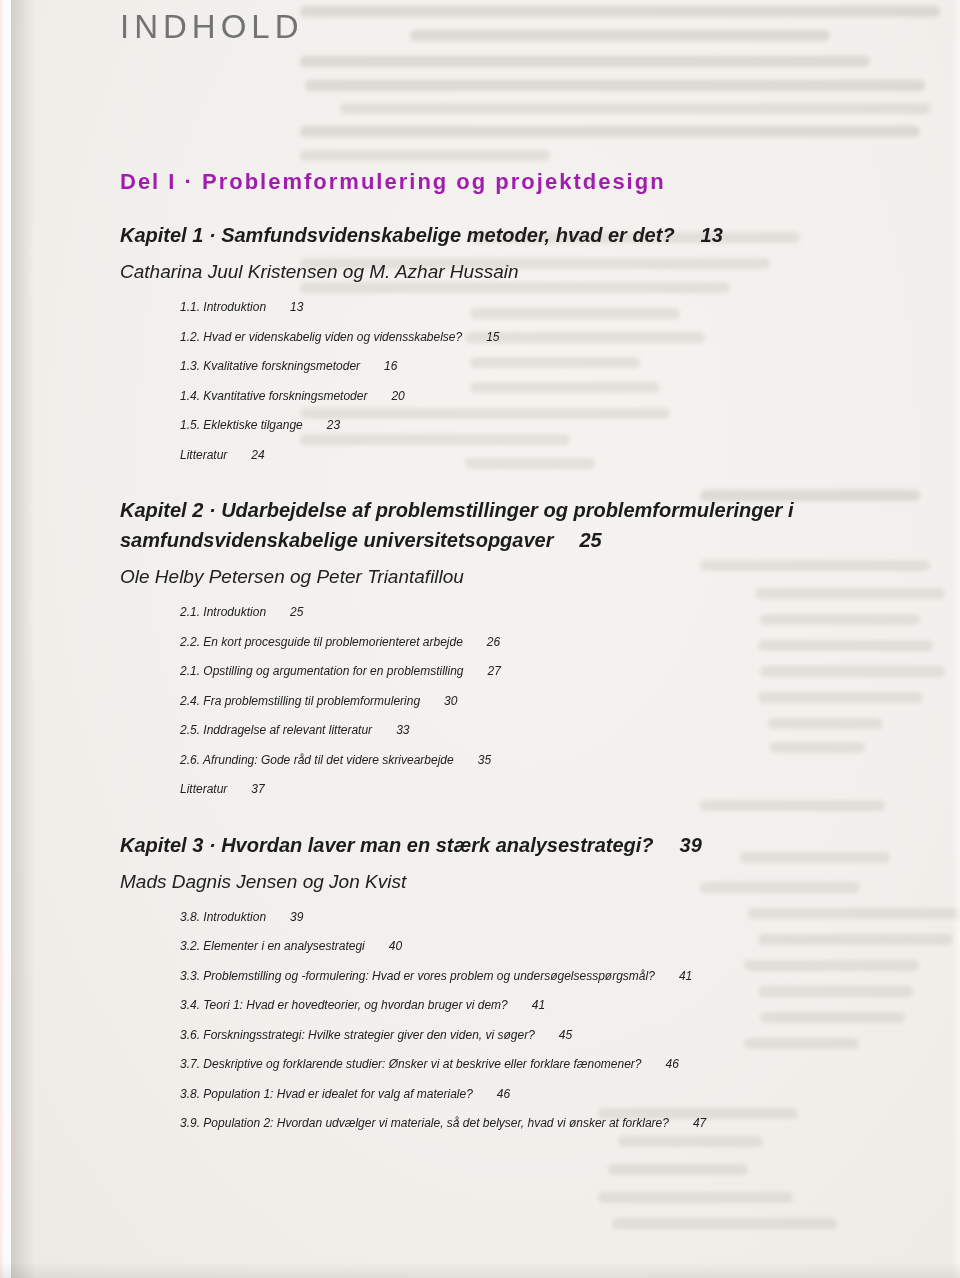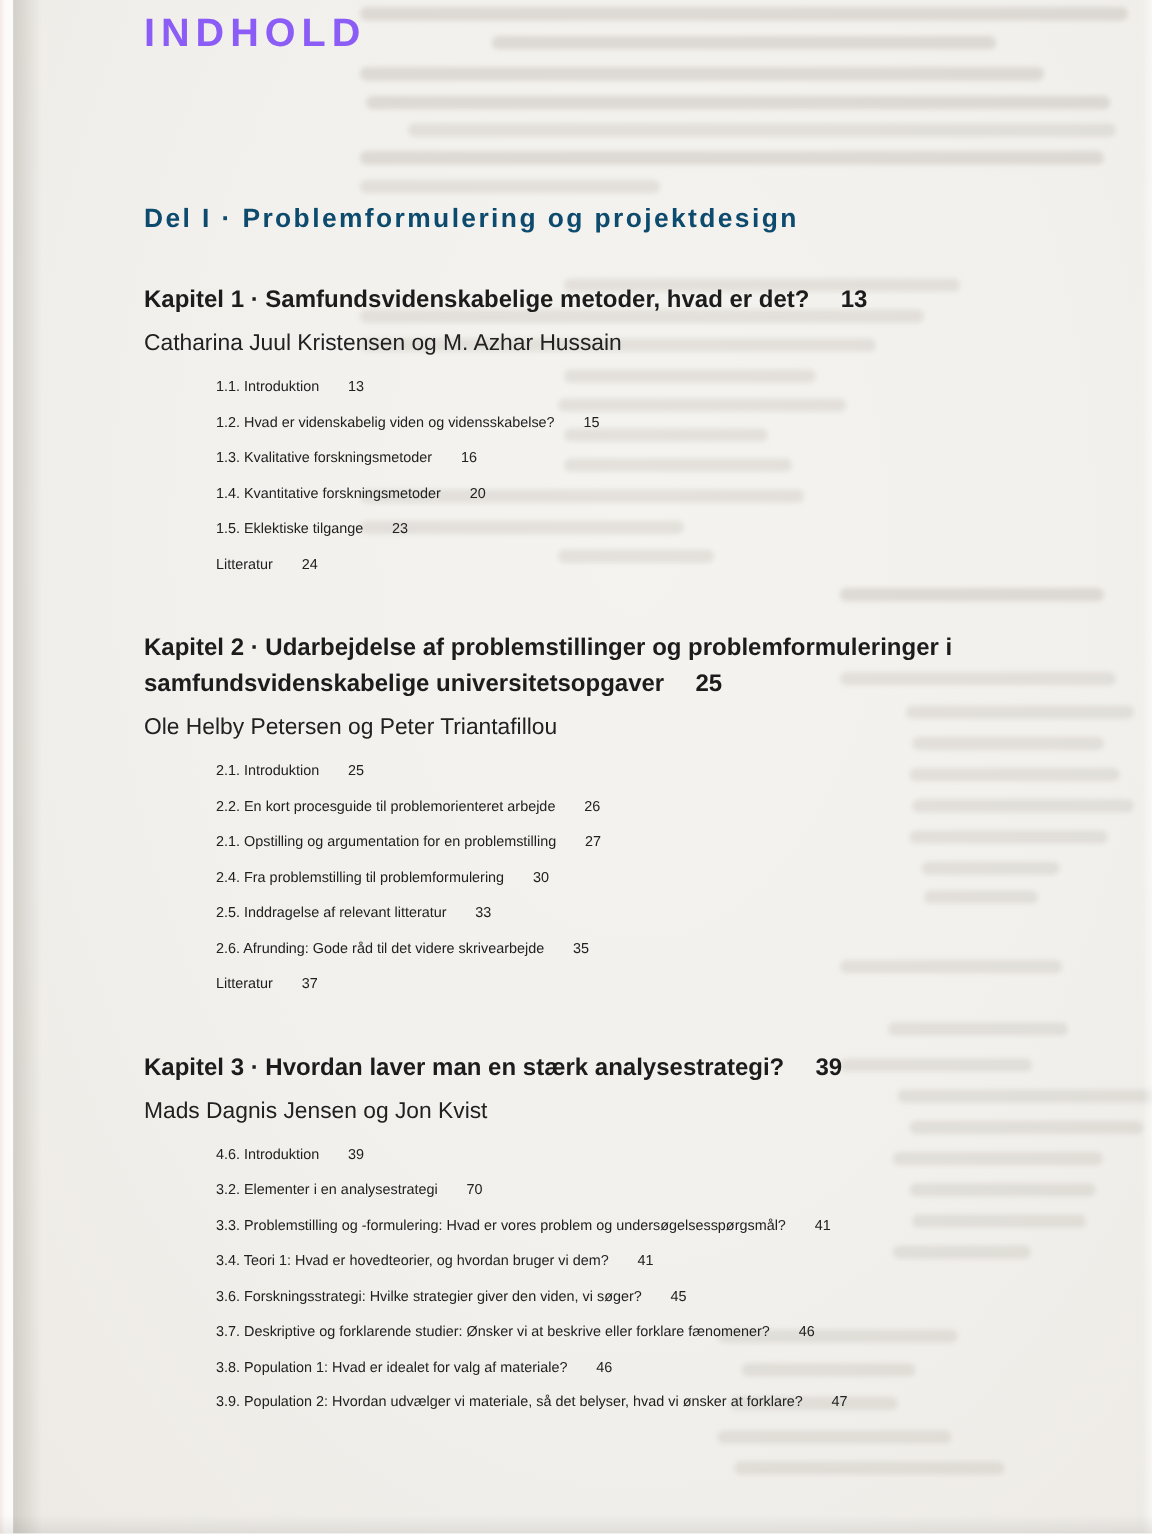--- a/index.html
+++ b/index.html
@@ -52,33 +52,33 @@
     position: absolute;
     left: 120px;
     top: 0;
     width: 756px;
     z-index: 2;
   }
   h1.doc-title {
     margin: 8px 0 0 0;
     font-size: 33px;
     line-height: 38px;
-    font-weight: 700;
+    font-weight: 400;
     letter-spacing: 5px;
-    color: #8b5cf6;
+    color: #737373;
   }
   .part-heading {
     margin: 122px 0 0 0;
     font-size: 22px;
     line-height: 27px;
     font-weight: 700;
     letter-spacing: 2px;
-    color: #0c4a6e;
-  }
-  .chapter { margin-top: 40px; }
+    color: #a21caf;
+  }
+  .chapter { margin-top: 25px; font-style: italic; }
   .chapter-title {
     margin: 0;
     font-size: 20px;
     line-height: 30px;
     font-weight: 700;
     color: #1c1c1c;
   }
   .chapter-title .pnum { margin-left: 26px; }
   .authors {
     margin-top: 10px;
@@ -178,22 +178,22 @@
       <div class="entry"><span>2.5. Inddragelse af relevant litteratur</span><span class="pnum">33</span></div>
       <div class="entry"><span>2.6. Afrunding: Gode råd til det videre skrivearbejde</span><span class="pnum">35</span></div>
       <div class="entry"><span>Litteratur</span><span class="pnum">37</span></div>
     </div>
   </section>
 
   <section class="chapter">
     <h2 class="chapter-title"><span>Kapitel 3 · Hvordan laver man en stærk analysestrategi?</span><span class="pnum">39</span></h2>
     <div class="authors">Mads Dagnis Jensen og Jon Kvist</div>
     <div class="entries">
-      <div class="entry"><span>4.6. Introduktion</span><span class="pnum">39</span></div>
-      <div class="entry"><span>3.2. Elementer i en analysestrategi</span><span class="pnum">70</span></div>
+      <div class="entry"><span>3.8. Introduktion</span><span class="pnum">39</span></div>
+      <div class="entry"><span>3.2. Elementer i en analysestrategi</span><span class="pnum">40</span></div>
       <div class="entry"><span>3.3. Problemstilling og -formulering: Hvad er vores problem og undersøgelsesspørgsmål?</span><span class="pnum">41</span></div>
       <div class="entry"><span>3.4. Teori 1: Hvad er hovedteorier, og hvordan bruger vi dem?</span><span class="pnum">41</span></div>
       <div class="entry"><span>3.6. Forskningsstrategi: Hvilke strategier giver den viden, vi søger?</span><span class="pnum">45</span></div>
       <div class="entry"><span>3.7. Deskriptive og forklarende studier: Ønsker vi at beskrive eller forklare fænomener?</span><span class="pnum">46</span></div>
       <div class="entry"><span>3.8. Population 1: Hvad er idealet for valg af materiale?</span><span class="pnum">46</span></div>
       <div class="entry"><span>3.9. Population 2: Hvordan udvælger vi materiale, så det belyser, hvad vi ønsker at forklare?</span><span class="pnum">47</span></div>
     </div>
   </section>
 
 </div>

